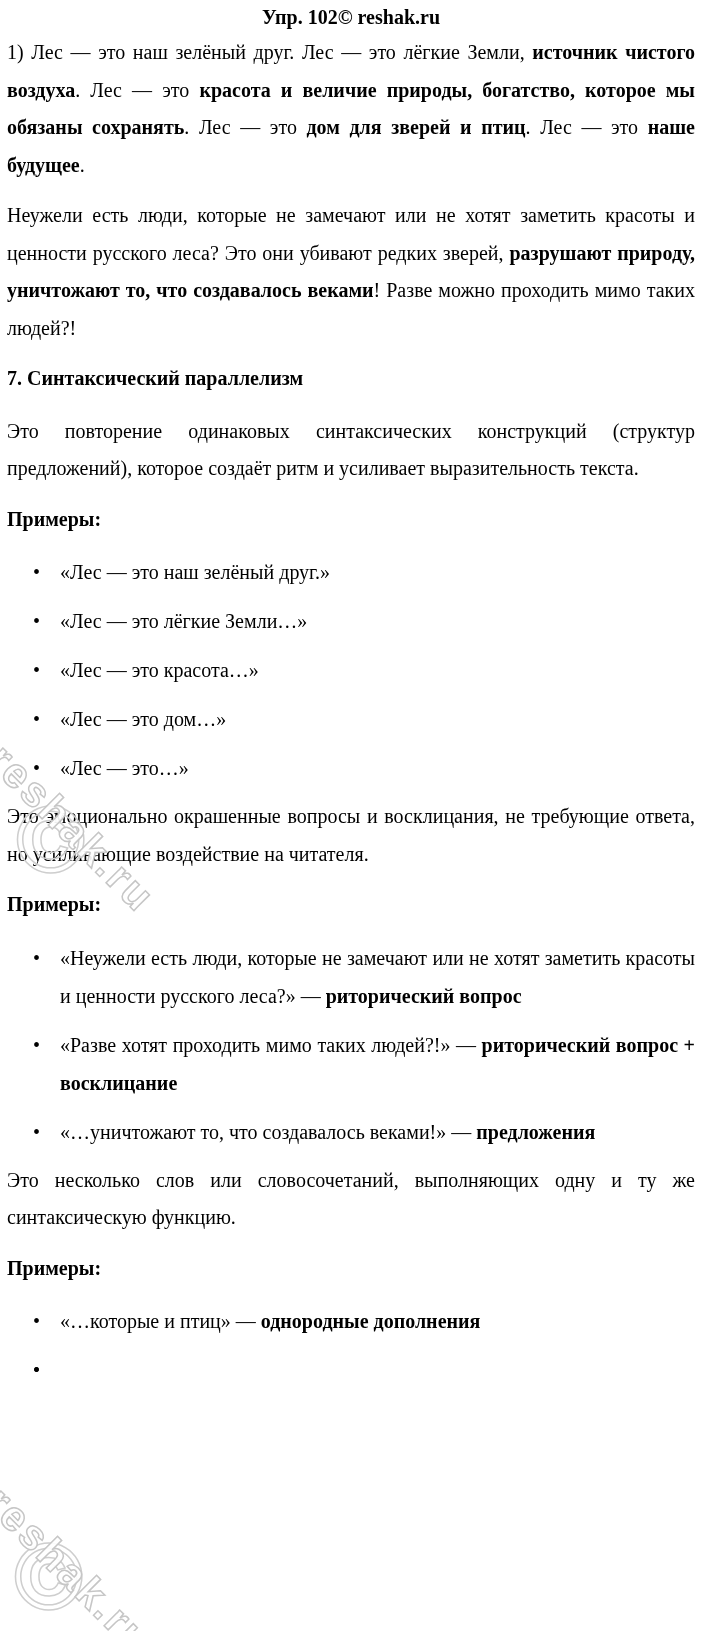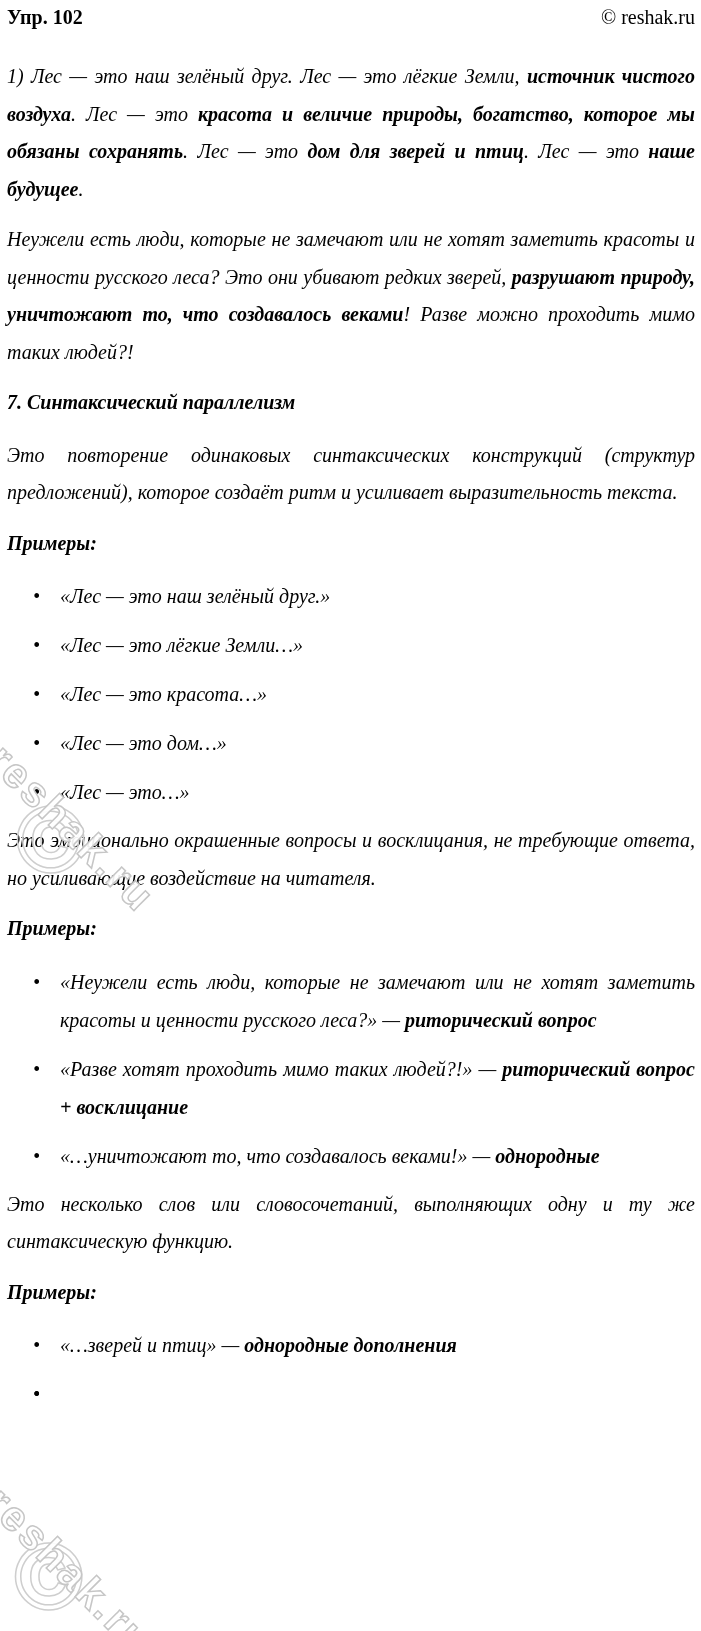--- a/index.html
+++ b/index.html
@@ -3,24 +3,24 @@
 <meta charset="utf-8">
 <style>
   html,body{margin:0;padding:0;}
   body{
     width:701px;height:1631px;overflow:hidden;position:relative;
     background:#ffffff;color:#000;
     font-family:"Liberation Serif","DejaVu Serif",serif;
     font-size:20px;
   }
   .page{position:relative;padding:4px 6px 0 7px;width:688px;}
-  .doc-header{display:flex;justify-content:space-between;align-items:flex-start;line-height:26px;}
+  .doc-header{display:flex;justify-content:center;align-items:flex-start;line-height:26px;}
   .exercise{font-weight:bold;}
-  .copyright{font-weight:normal;}
-  main{margin-top:28px;font-style:italic;}
+  .copyright{font-weight:bold;}
+  main{margin-top:4px;}
   p.para{margin:0 0 13px 0;text-align:justify;line-height:37.5px;}
   .heading{font-weight:bold;line-height:37.5px;margin:3px 0 15px 0;}
   ul.blist{list-style:none;margin:0 0 2px 0;padding:0;}
   ul.blist li{position:relative;padding-left:53px;margin:0 0 11px 0;line-height:38px;text-align:justify;}
   ul.blist .dot{
     position:absolute;left:26px;top:0;font-size:20px;line-height:38px;color:#000;
   }
   b{font-weight:bold;}
   
   .wm{position:absolute;left:0;z-index:5;pointer-events:none;
@@ -62,26 +62,26 @@
         <li><span class="dot">•</span><span><span>«Лес — это лёгкие Земли…»</span></span></li>
         <li><span class="dot">•</span><span><span>«Лес — это красота…»</span></span></li>
         <li><span class="dot">•</span><span><span>«Лес — это дом…»</span></span></li>
         <li><span class="dot">•</span><span><span>«Лес — это…»</span></span></li>
       </ul>
       <p class="para"><span>Это эмоционально окрашенные вопросы и восклицания, не требующие ответа, но усиливающие воздействие на читателя.</span></p>
       <div class="heading">Примеры:</div>
       <ul class="blist">
         <li><span class="dot">•</span><span><span>«Неужели есть люди, которые не замечают или не хотят заметить красоты и ценности русского леса?» — </span><b>риторический вопрос</b></span></li>
         <li><span class="dot">•</span><span><span>«Разве хотят проходить мимо таких людей?!» — </span><b>риторический вопрос + восклицание</b></span></li>
-        <li><span class="dot">•</span><span><span>«…уничтожают то, что создавалось веками!» — </span><b>однородные</b></span></li>
+        <li><span class="dot">•</span><span><span>«…уничтожают то, что создавалось веками!» — </span><b>предложения</b></span></li>
       </ul>
       <p class="para"><span>Это несколько слов или словосочетаний, выполняющих одну и ту же синтаксическую функцию.</span></p>
       <div class="heading">Примеры:</div>
       <ul class="blist">
-        <li><span class="dot">•</span><span><span>«…зверей и птиц» — </span><b>однородные дополнения</b></span></li>
+        <li><span class="dot">•</span><span><span>«…которые и птиц» — </span><b>однородные дополнения</b></span></li>
         <li><span class="dot">•</span></li>
         <li><span class="dot">•</span></li>
       </ul>
     </main>
 </div>
 
 <div class="wm wm1">
   <span class="wm-at">©</span>
   <span class="wm-text">reshak.ru</span>
 </div>

